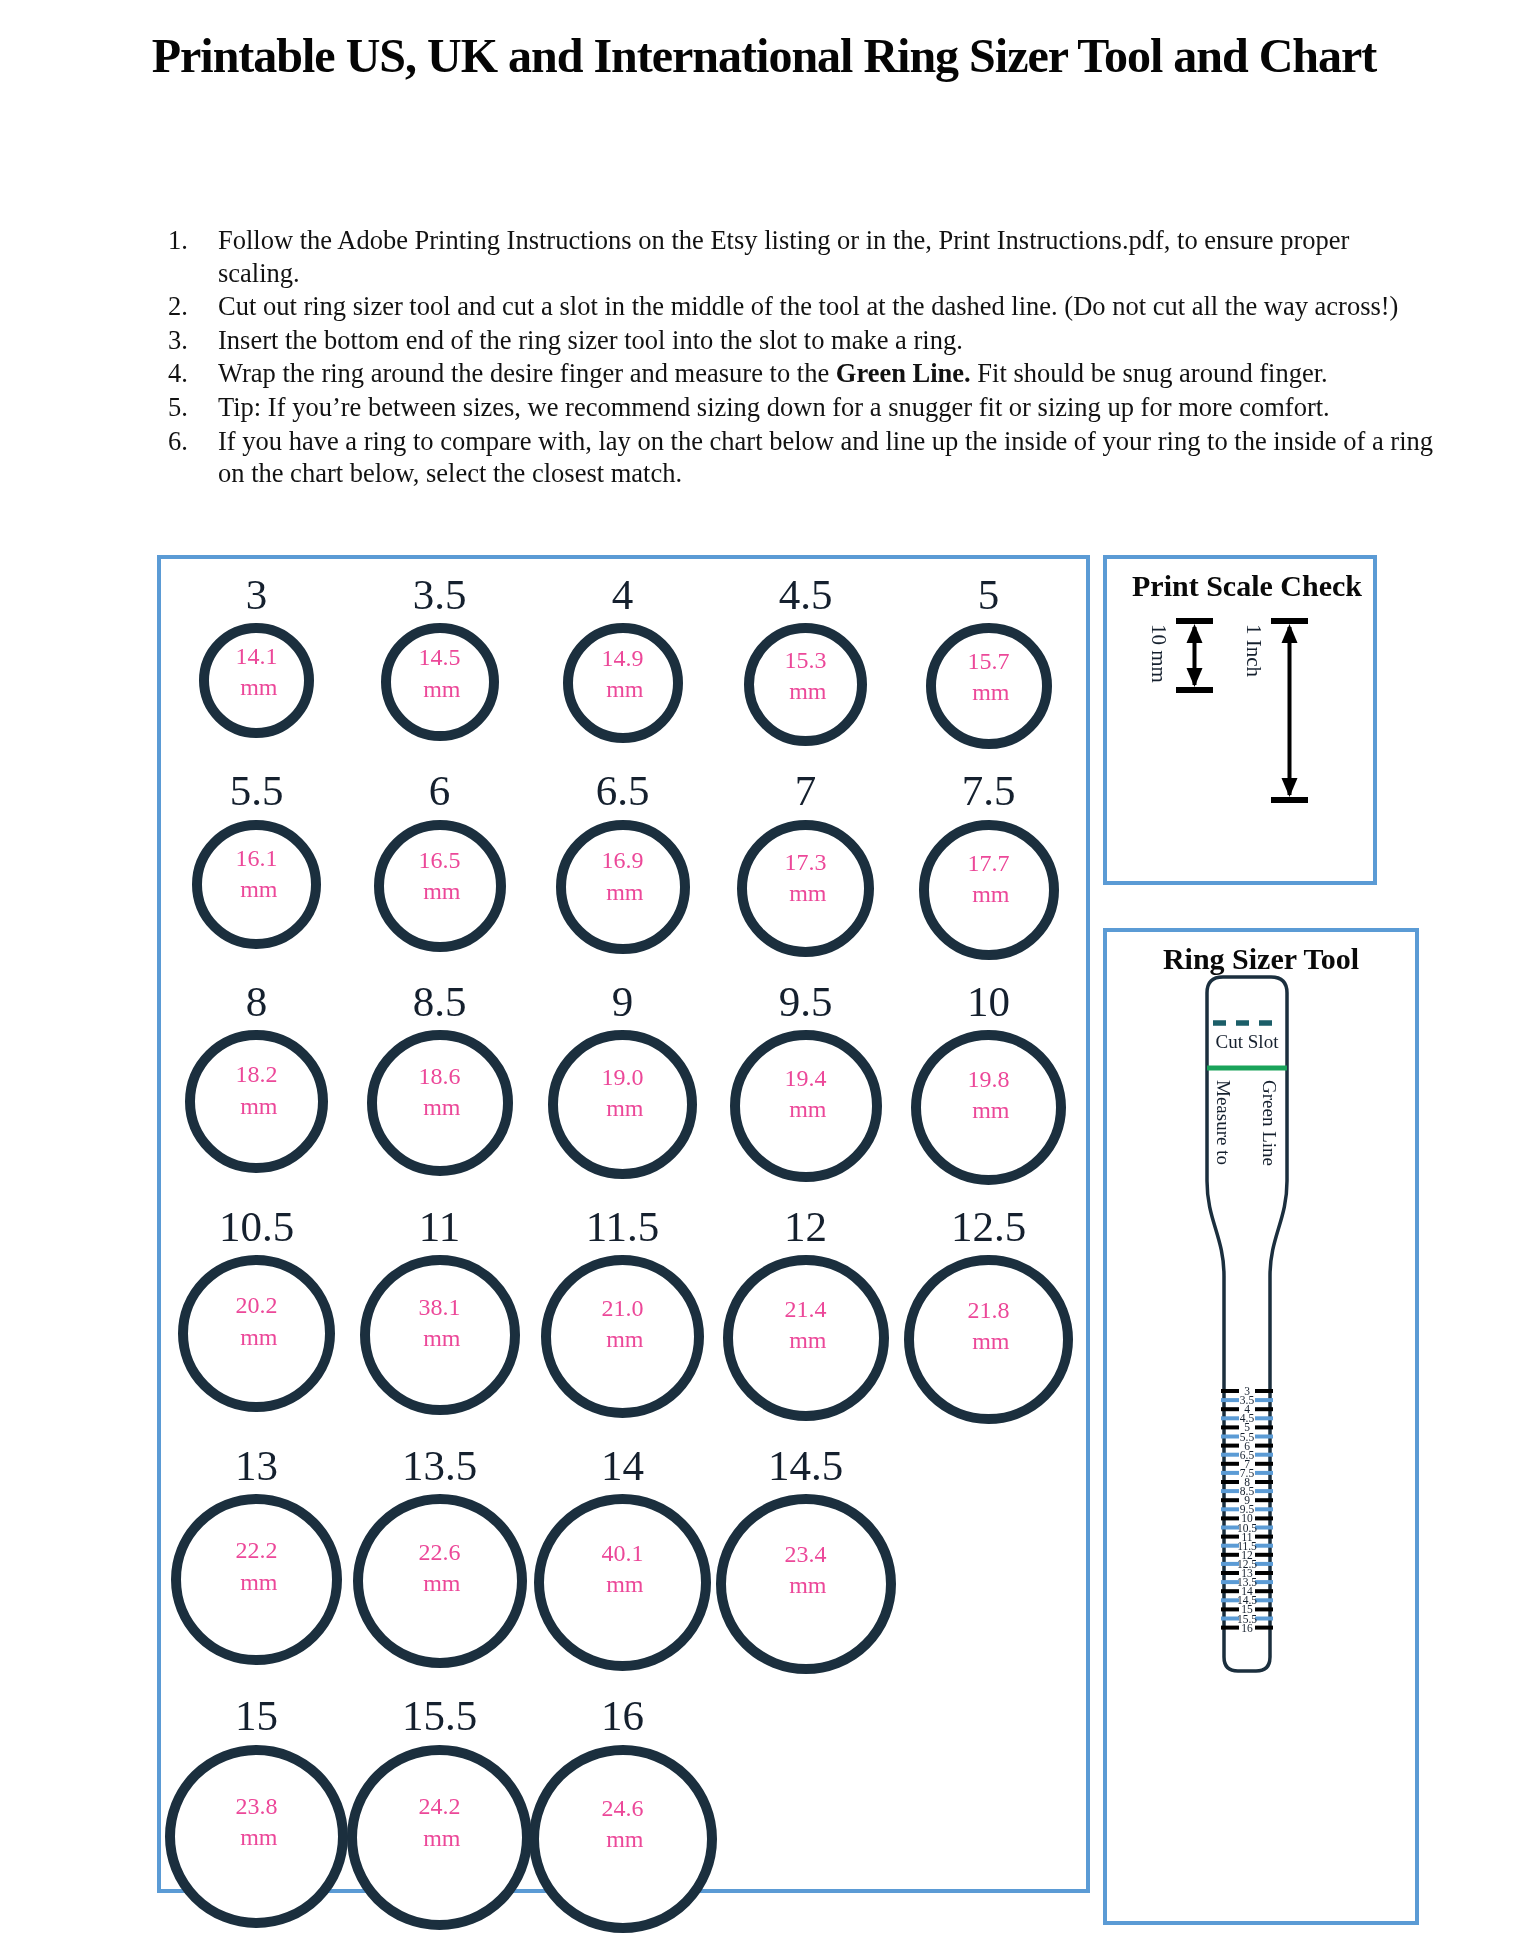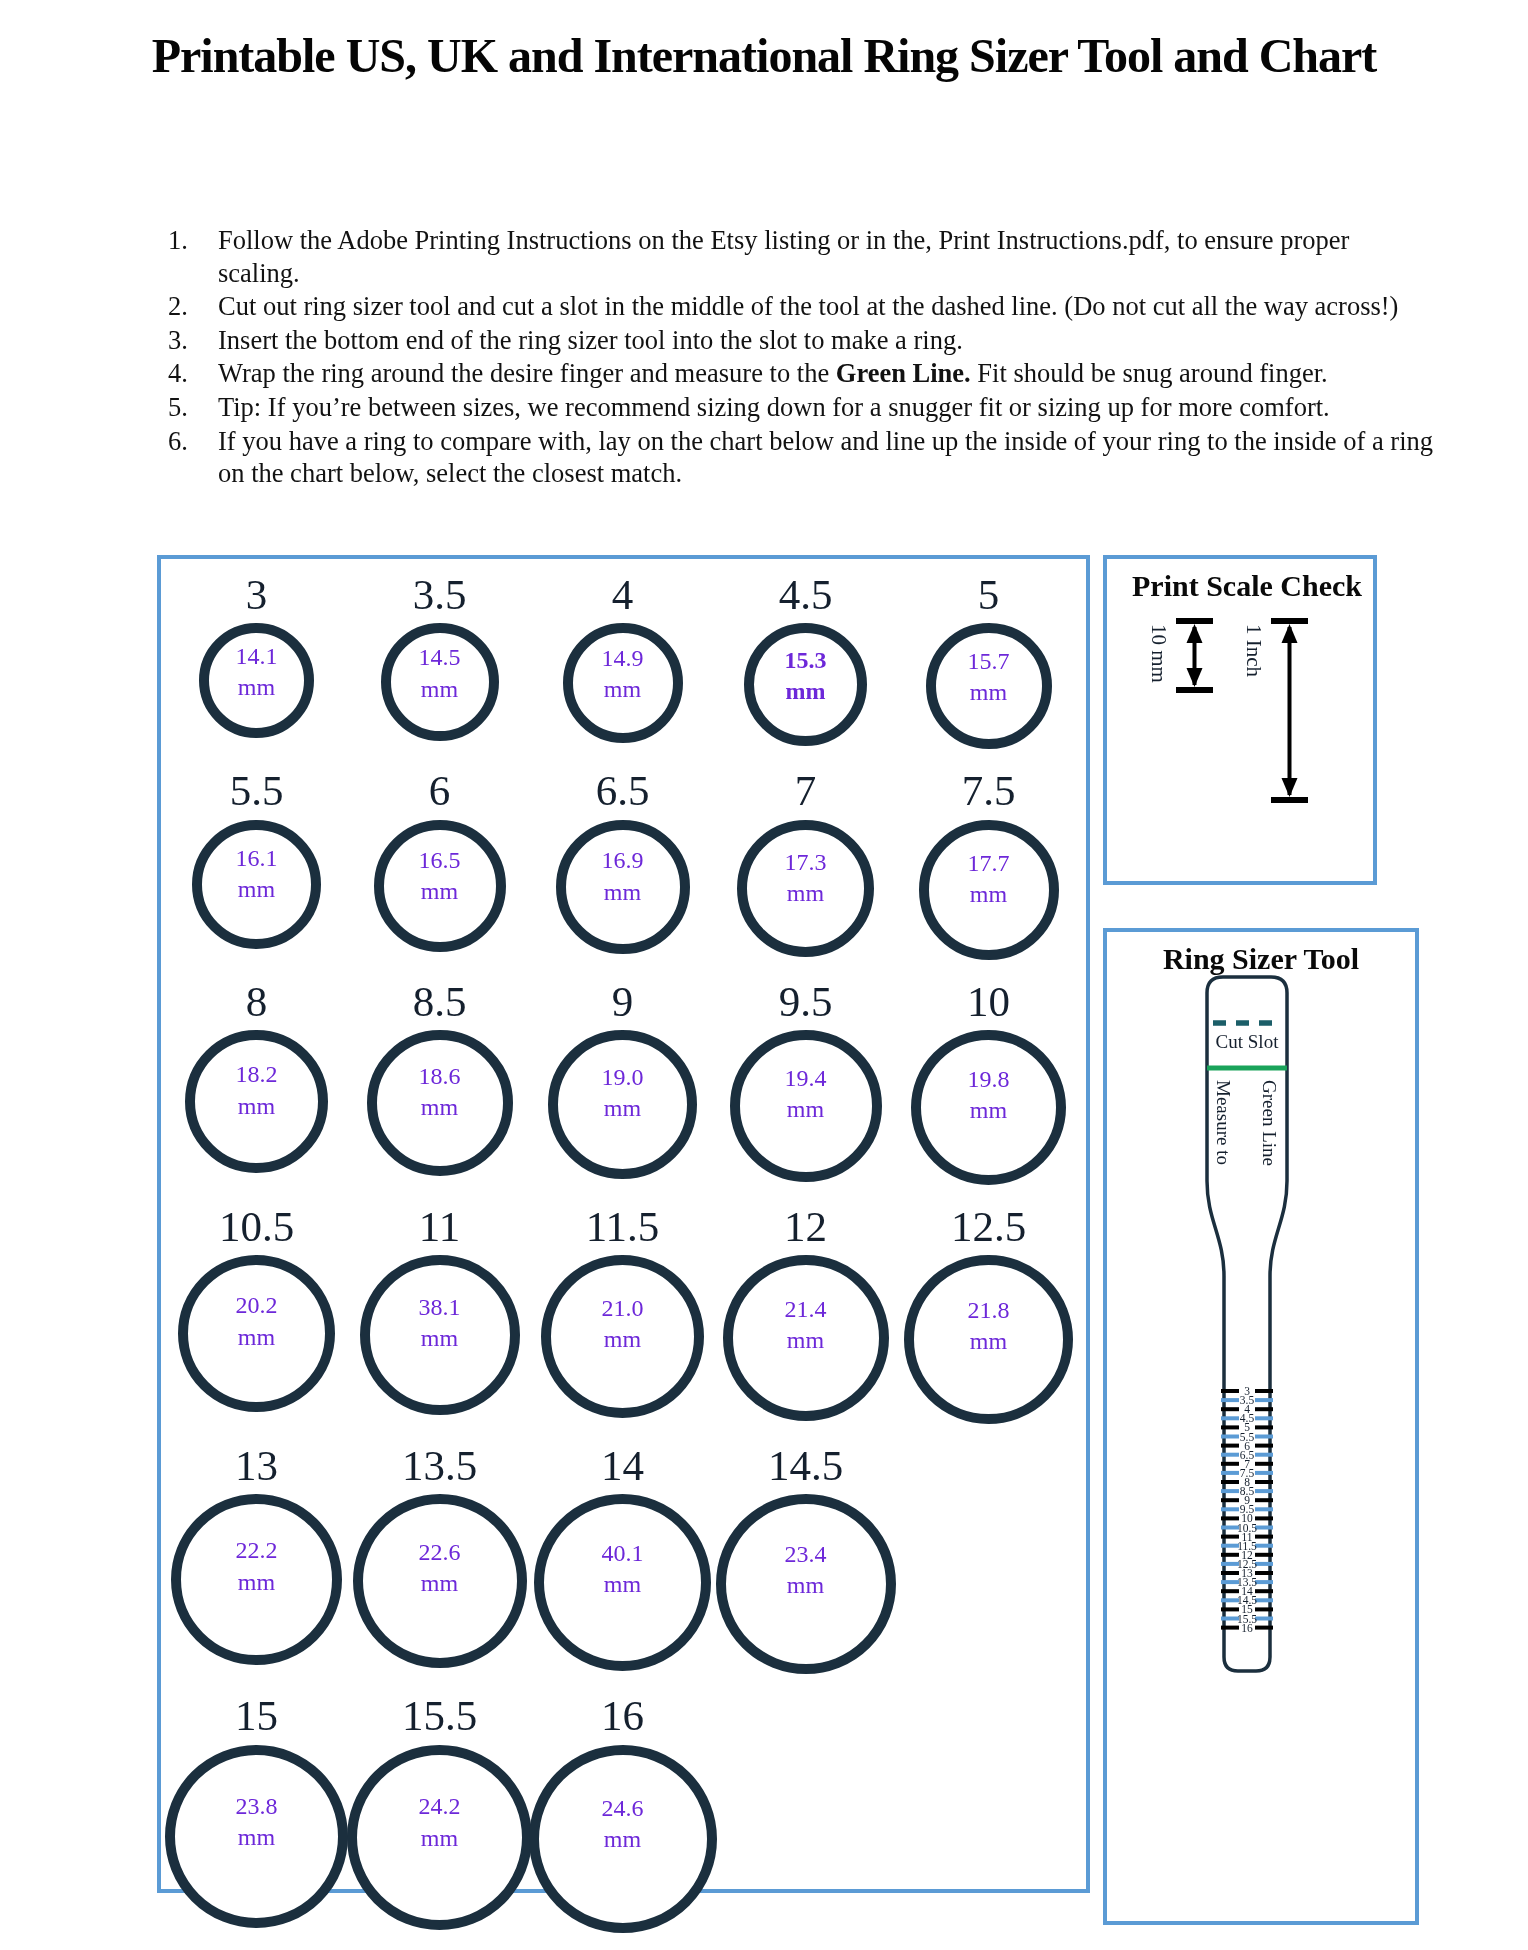--- a/index.html
+++ b/index.html
@@ -32,21 +32,21 @@
   #tool-box   { left:1103px; top:896px; width:316px;  height:997px;margin-top:32px; }
 
   .box-title { text-align:center; font-size:30px; font-weight:bold; margin-top:10px; color:#0a0a0a; }
 
   .ring-row { display:flex; justify-content:flex-start; margin-bottom:18px; }
   .ring-cell { width:183px; flex:0 0 183px; display:flex; flex-direction:column; align-items:center; }
   .ring-size { font-size:43px; line-height:1.1; margin-bottom:5px; color:#15202e; text-align:center; }
   .ring { position:relative; border:10px solid #1b2f3e; border-radius:50%; background:#fff; }
   .ring-text {
     position:absolute; top:41%; left:50%; transform:translate(-50%,-50%);
-    text-align:center; font-size:24px; line-height:1.3; color:#6d28d9; white-space:nowrap;
+    text-align:right; font-size:24px; line-height:1.3; color:#ec4899; white-space:nowrap;
   }
   svg text { font-family:"Liberation Serif","DejaVu Serif",serif; fill:#15202e; }
   #scale-svg { position:absolute; left:0; top:44px; }
   #tool-svg  { position:absolute; left:0; top:42px; }
 </style>
 </head>
 <body>
 
 <h1 id="page-title">Printable US, UK and International Ring Sizer Tool and Chart</h1>
 
@@ -101,21 +101,21 @@
         <div class="ring-size">4</div>
         <div class="ring" style="width: 120px; height: 120px;">
           <div class="ring-text">
             <div>14.9</div>
             <div>mm</div>
           </div>
         </div>
       </div>
       <div class="ring-cell">
         <div class="ring-size">4.5</div>
-        <div class="ring" style="width: 123px; height: 123px; font-weight: bold;">
+        <div class="ring" style="width: 123px; height: 123px;">
           <div class="ring-text">
             <div>15.3</div>
             <div>mm</div>
           </div>
         </div>
       </div>
       <div class="ring-cell">
         <div class="ring-size">5</div>
         <div class="ring" style="width: 126px; height: 126px;">
           <div class="ring-text">

